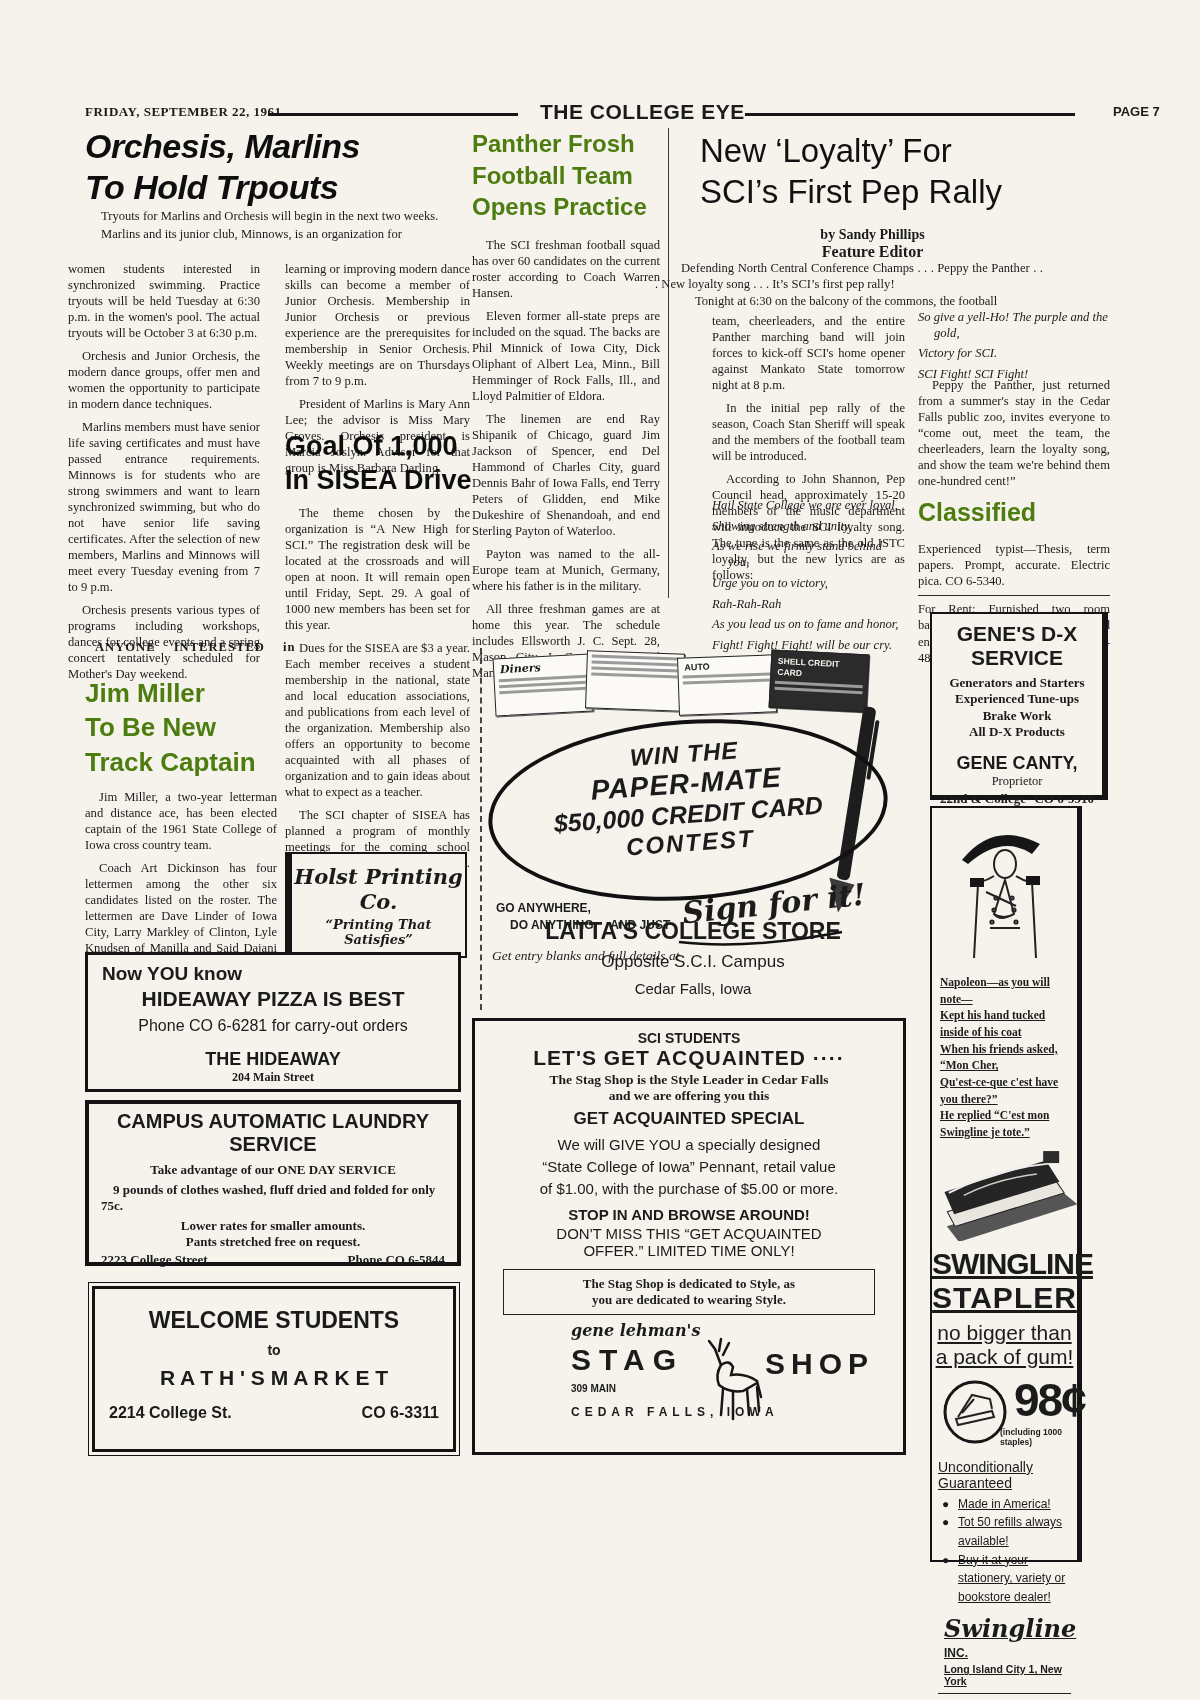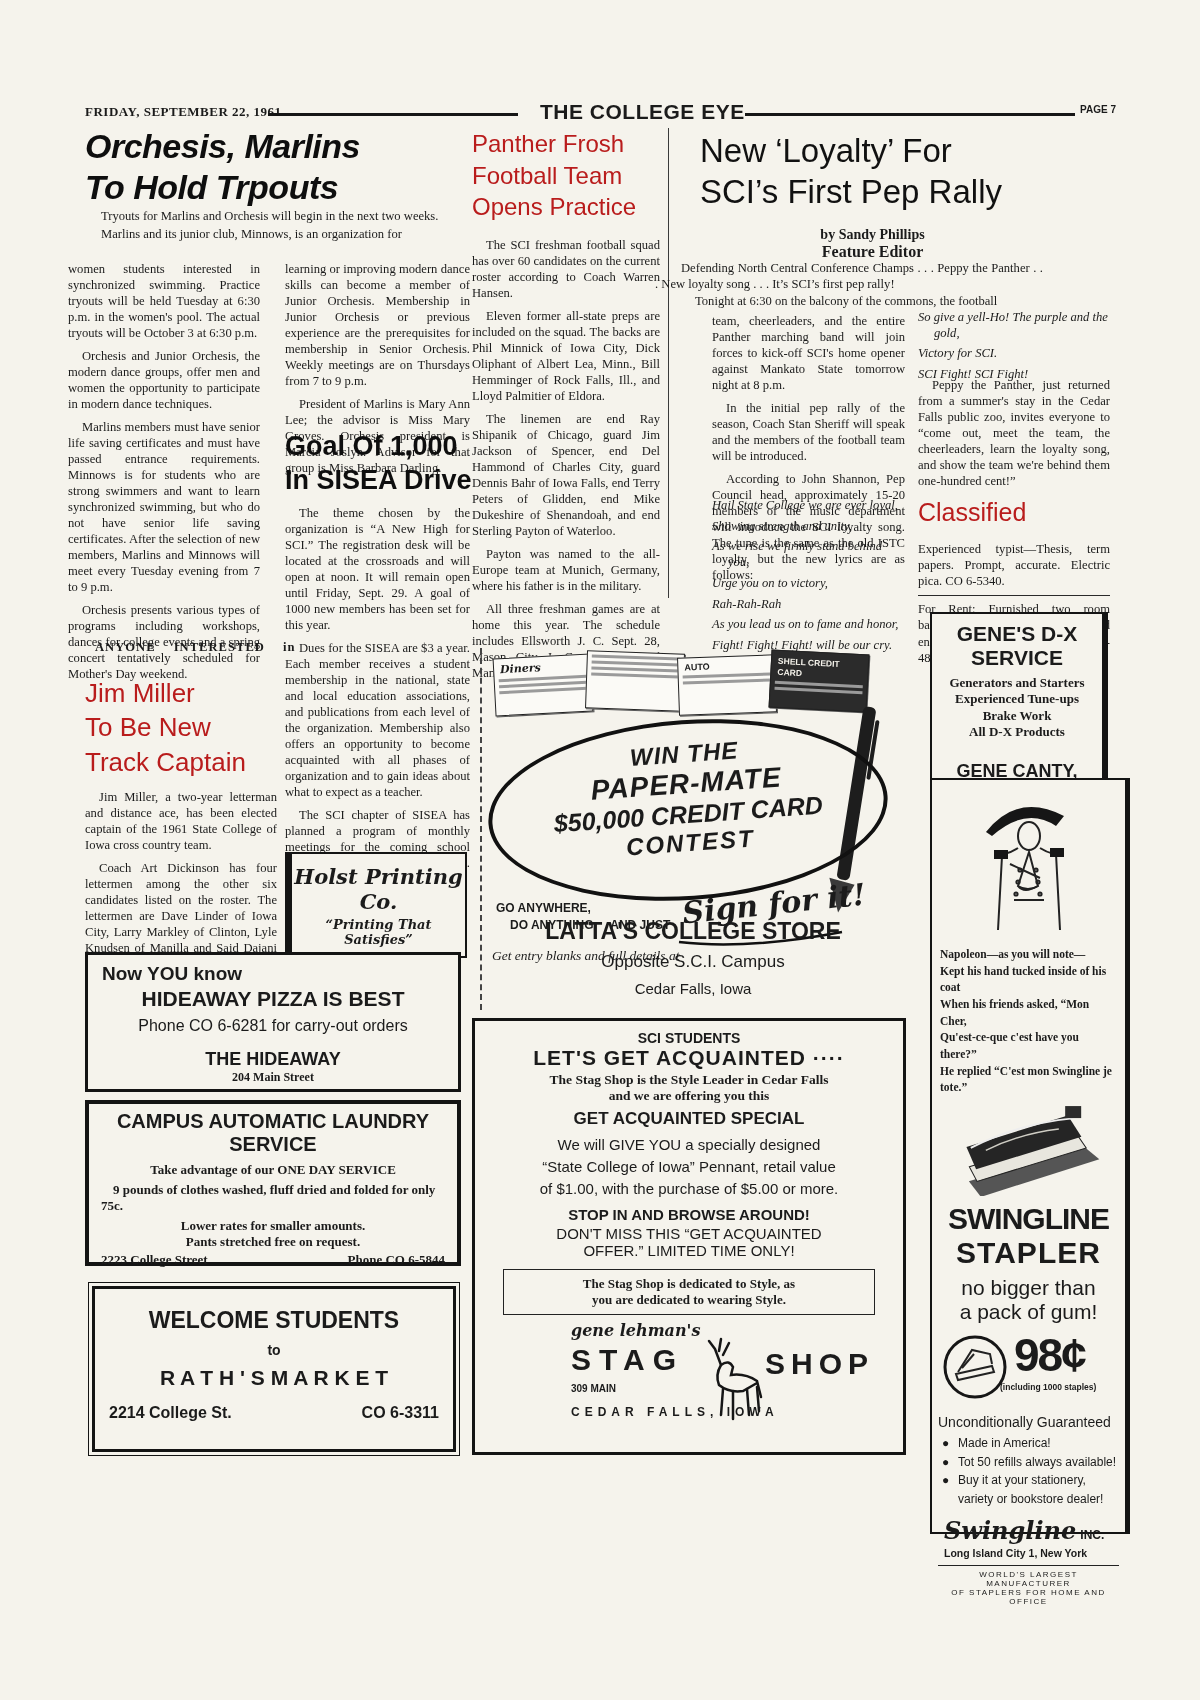--- a/index.html
+++ b/index.html
@@ -2,25 +2,25 @@
 <html><head>
 <meta charset="utf-8">
 <style>
   html,body{margin:0;padding:0;background:#d8d5cc;}
   #page{position:relative;width:1200px;height:1700px;background:#f5f3ec;margin:0 auto;
         font-family:"Liberation Serif",serif;color:#1b1b1b;overflow:hidden;}
   .abs{position:absolute;}
   
   .mh-date{font-family:"Liberation Serif",serif;font-weight:bold;font-size:13px;letter-spacing:.5px;}
   .mh-title{font-family:"Liberation Sans",sans-serif;font-weight:bold;font-size:21px;letter-spacing:.5px;}
-  .mh-page{font-family:"Liberation Sans",sans-serif;font-weight:bold;font-size:10px;}
+  .mh-page{font-family:"Liberation Sans",sans-serif;font-weight:bold;font-size:13px;margin-left:33px;}
   .rule{background:#161616;}
   
   .hl-italic{font-family:"Liberation Sans",sans-serif;font-weight:bold;font-style:italic;font-size:34px;line-height:1.22;letter-spacing:-.5px;color:#0e0e0e;}
-  .hl-sans{font-family:"Liberation Sans",sans-serif;font-weight:normal;font-size:26px;line-height:1.32;color:#b91c1c;}
+  .hl-sans{font-family:"Liberation Sans",sans-serif;font-weight:bold;font-size:26px;line-height:1.32;color:#4d7c0f;}
   .hl-bold{font-family:"Liberation Sans",sans-serif;font-weight:bold;font-size:27px;line-height:1.25;color:#0e0e0e;}
   .hl-big{font-family:"Liberation Sans",sans-serif;font-weight:normal;font-size:33px;line-height:1.25;color:#111;}
   
   .bodycol p{font-size:12.6px;line-height:1.27;text-align:justify;margin:0 0 7px 0;text-indent:14px;}
   .bodycol.cont p:first-child{text-indent:0;}
   .lead p{font-size:12.6px;line-height:1.3;margin:0 0 2px 0;text-indent:16px;text-align:justify;}
   .lyrics p{font-size:12.6px;line-height:1.25;margin:0 0 5px 0;text-indent:0;padding-left:16px;text-indent:-16px;text-align:left;font-style:italic;}
   .byline{font-family:"Liberation Serif",serif;font-weight:bold;text-align:center;}
   .anyone{font-weight:bold;font-size:12.6px;letter-spacing:1px;word-spacing:14px;}
   
@@ -153,21 +153,21 @@
 
   <div class="adbox" style="left:930px;top:612px;width:178px;height:188px;border-width:2px;border-right-width:6px;border-bottom-width:5px;">
     <div class="sans ctr" style="font-weight:bold;font-size:21px;margin-top:8px;">GENE'S D-X</div>
     <div class="sans ctr" style="font-weight:bold;font-size:21px;">SERVICE</div>
     <div class="ctr" style="font-weight:bold;font-size:13px;line-height:1.25;margin-top:5px;">
         <div>Generators and Starters</div>
         <div>Experienced Tune-ups</div>
         <div>Brake Work</div>
         <div>All D-X Products</div>
       </div>
-    <div class="sans ctr" style="font-weight:bold;font-size:18px;margin-top:21px;">GENE CANTY,</div>
+    <div class="sans ctr" style="font-weight:bold;font-size:18px;margin-top:13px;">GENE CANTY,</div>
     <div class="ctr" style="font-size:12.5px;">Proprietor</div>
     <div style="display:flex;justify-content:space-between;font-weight:bold;font-size:13px;padding:2px 8px 0 8px;">
       <span>22nd &amp; College</span>
       <span>CO 6-9910</span>
     </div>
   </div>
 
   <div class="abs" style="left:480px;top:648px;width:426px;height:362px;border-left:2px dashed #444;">
 
     <div class="card" style="left:12px;top:8px;transform:rotate(-3deg);">
@@ -295,21 +295,21 @@
       <div class="sans ctr" style="font-weight:bold;font-size:23px;margin-top:18px;">WELCOME STUDENTS</div>
       <div class="sans ctr" style="font-weight:bold;font-size:14px;margin-top:8px;">to</div>
       <div class="sans ctr" style="font-weight:bold;font-size:21px;margin-top:8px;">R A T H ' S   M A R K E T</div>
       <div style="display:flex;justify-content:space-between;font-family:'Liberation Sans',sans-serif;font-weight:bold;font-size:16px;padding:14px 14px 0 14px;">
         <span>2214 College St.</span>
         <span>CO 6-3311</span>
       </div>
     </div>
   </div>
 
-  <div class="adbox" style="left:930px;top:778px;width:200px;height:756px;border-width:2px;border-right-width:5px;">
+  <div class="adbox" style="left:930px;top:806px;width:152px;height:756px;border-width:2px;border-right-width:5px;text-decoration:underline;">
 
     <svg style="display:block;margin:10px auto 0 auto;" width="120" height="150" viewBox="0 0 110 150">
       <path d="M12,42 Q44,2 90,26 L82,36 Q52,16 18,46 Z" fill="#161616"></path>
       <g stroke="#222" stroke-width="2" fill="none">
         <ellipse cx="55" cy="46" rx="11" ry="14"></ellipse>
         <path d="M44,58 Q38,62 30,64 M66,58 Q72,62 80,64"></path>
         <path d="M28,66 L24,140 M82,64 L86,140"></path>
         <path d="M55,62 L44,96 Q54,102 64,96 Z"></path>
         <path d="M44,96 Q50,104 64,96"></path>
         <path d="M36,74 L66,88 M40,110 L70,110"></path>

